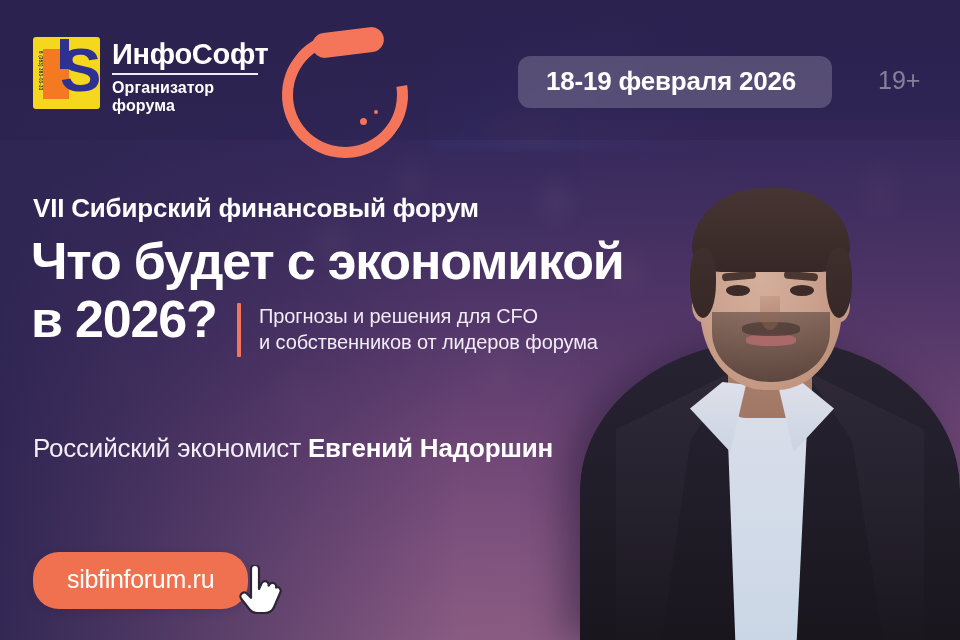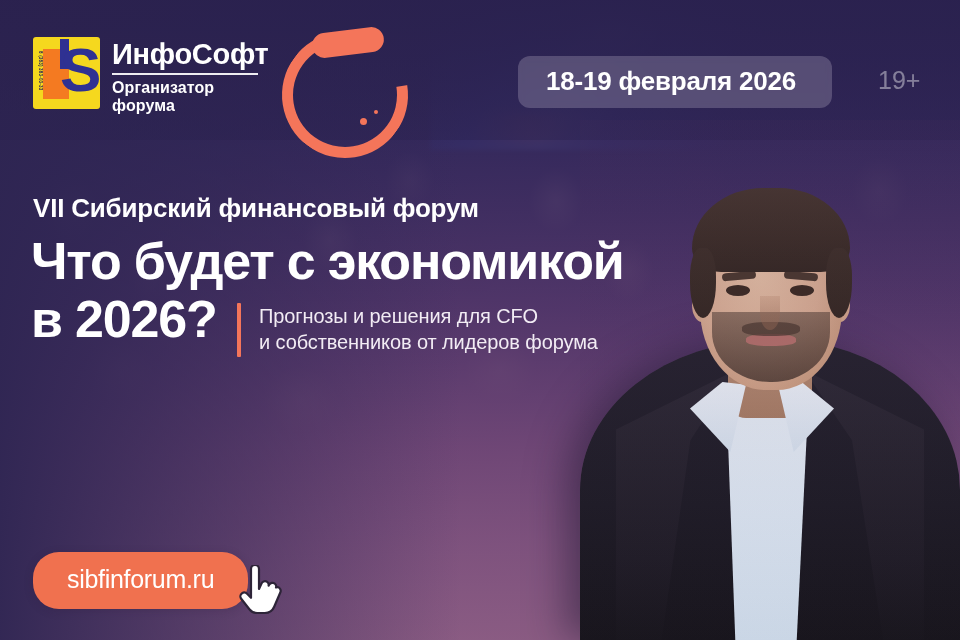--- a/index.html
+++ b/index.html
@@ -393,20 +393,23 @@
   </div>
 
   <div class="subline-wrap">
     <div class="sub-bar"></div>
     <div class="sub-text">
       <span>Прогнозы и решения для CFO</span>
       <span>и собственников от лидеров форума</span>
     </div>
   </div>
 
+  <div class="speaker">
+    <span>Российский экономист </span><b>Евгений Надоршин</b>
+  </div>
 
   <div class="cta">
     <span>sibfinforum.ru</span>
   </div>
 
   <svg class="cursor-hand" viewBox="0 0 46 56">
     <path d="M13 4 c0-2.4 1.9-4 4-4 s4 1.6 4 4 v20 l2.5-5.5 c0.9-2 3.2-2.8 5.1-1.9
              c1.6 0.8 2.4 2.5 2 4.1 l0.8-1.2 c1.1-1.7 3.4-2.2 5.1-1.1 c1.4 0.9 2 2.6 1.5 4.1
              c1.6-0.6 3.5 0.1 4.3 1.7 c0.5 1 0.5 2.1 0.1 3 l-6.2 14.6 c-1.6 3.8-5.3 6.2-9.4 6.2
              h-7.6 c-3 0-5.9-1.4-7.8-3.8 L3.2 33.8 c-1.3-1.7-1-4.1 0.7-5.4 c1.6-1.2 3.8-1 5.2 0.4

